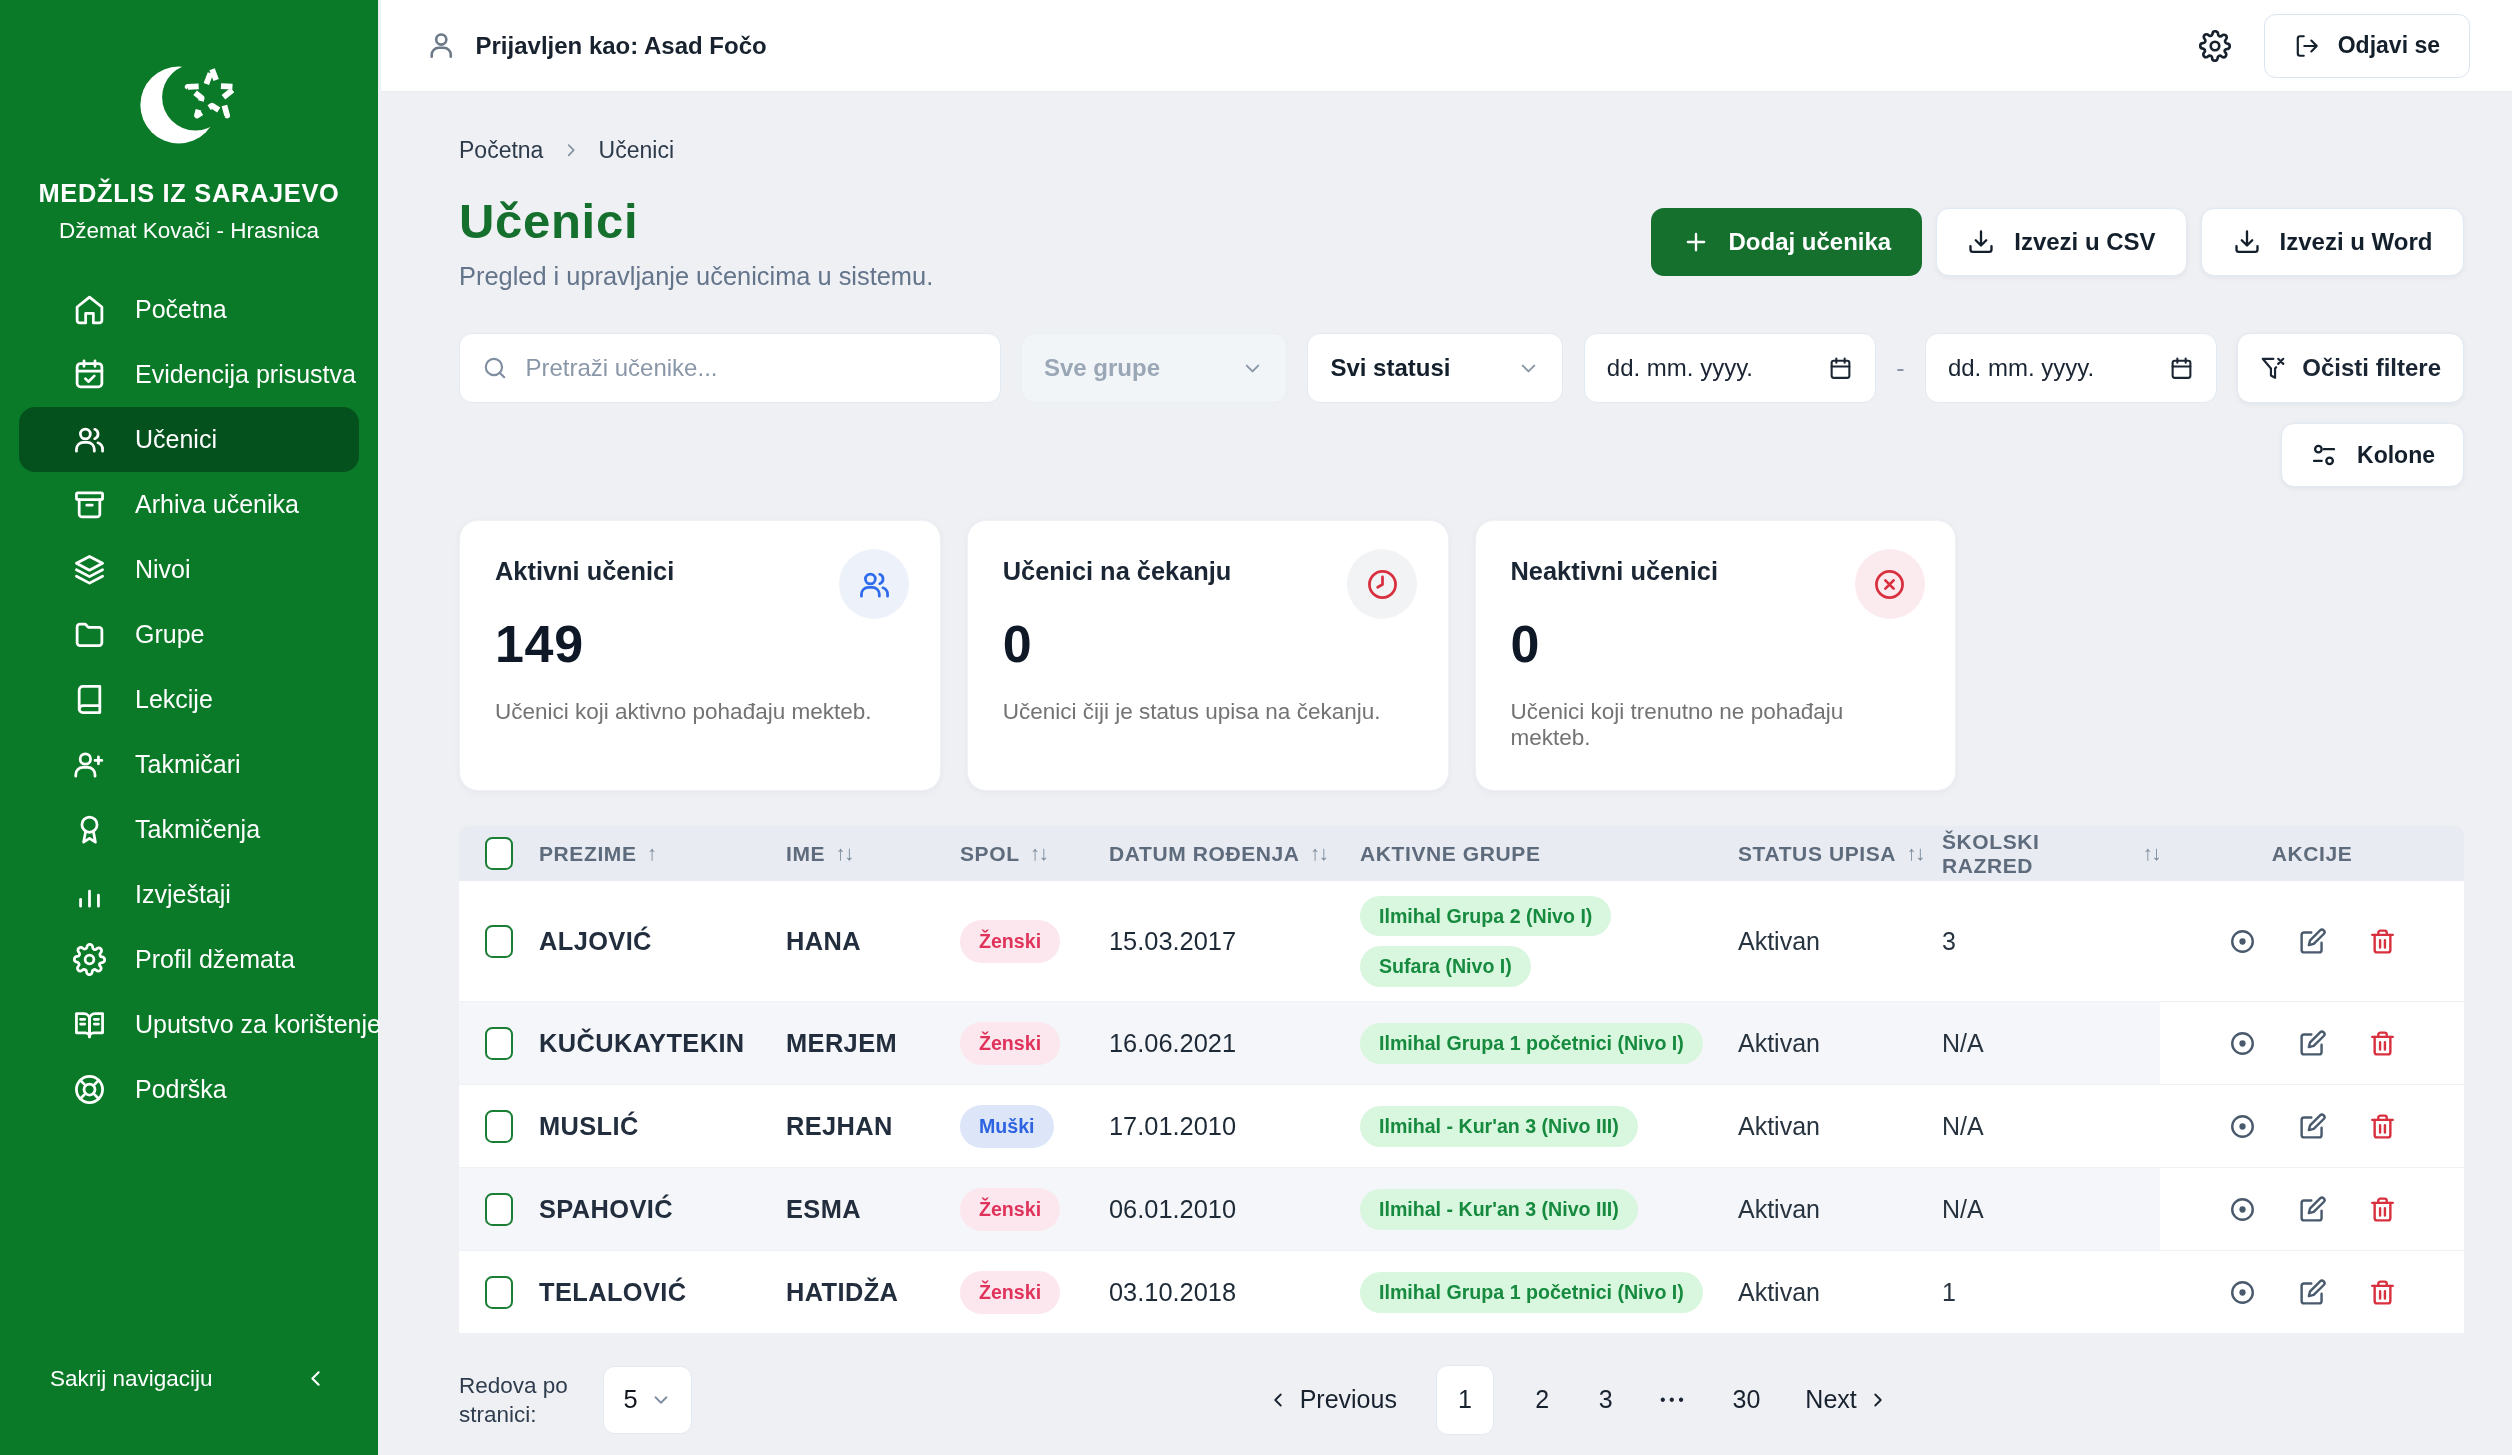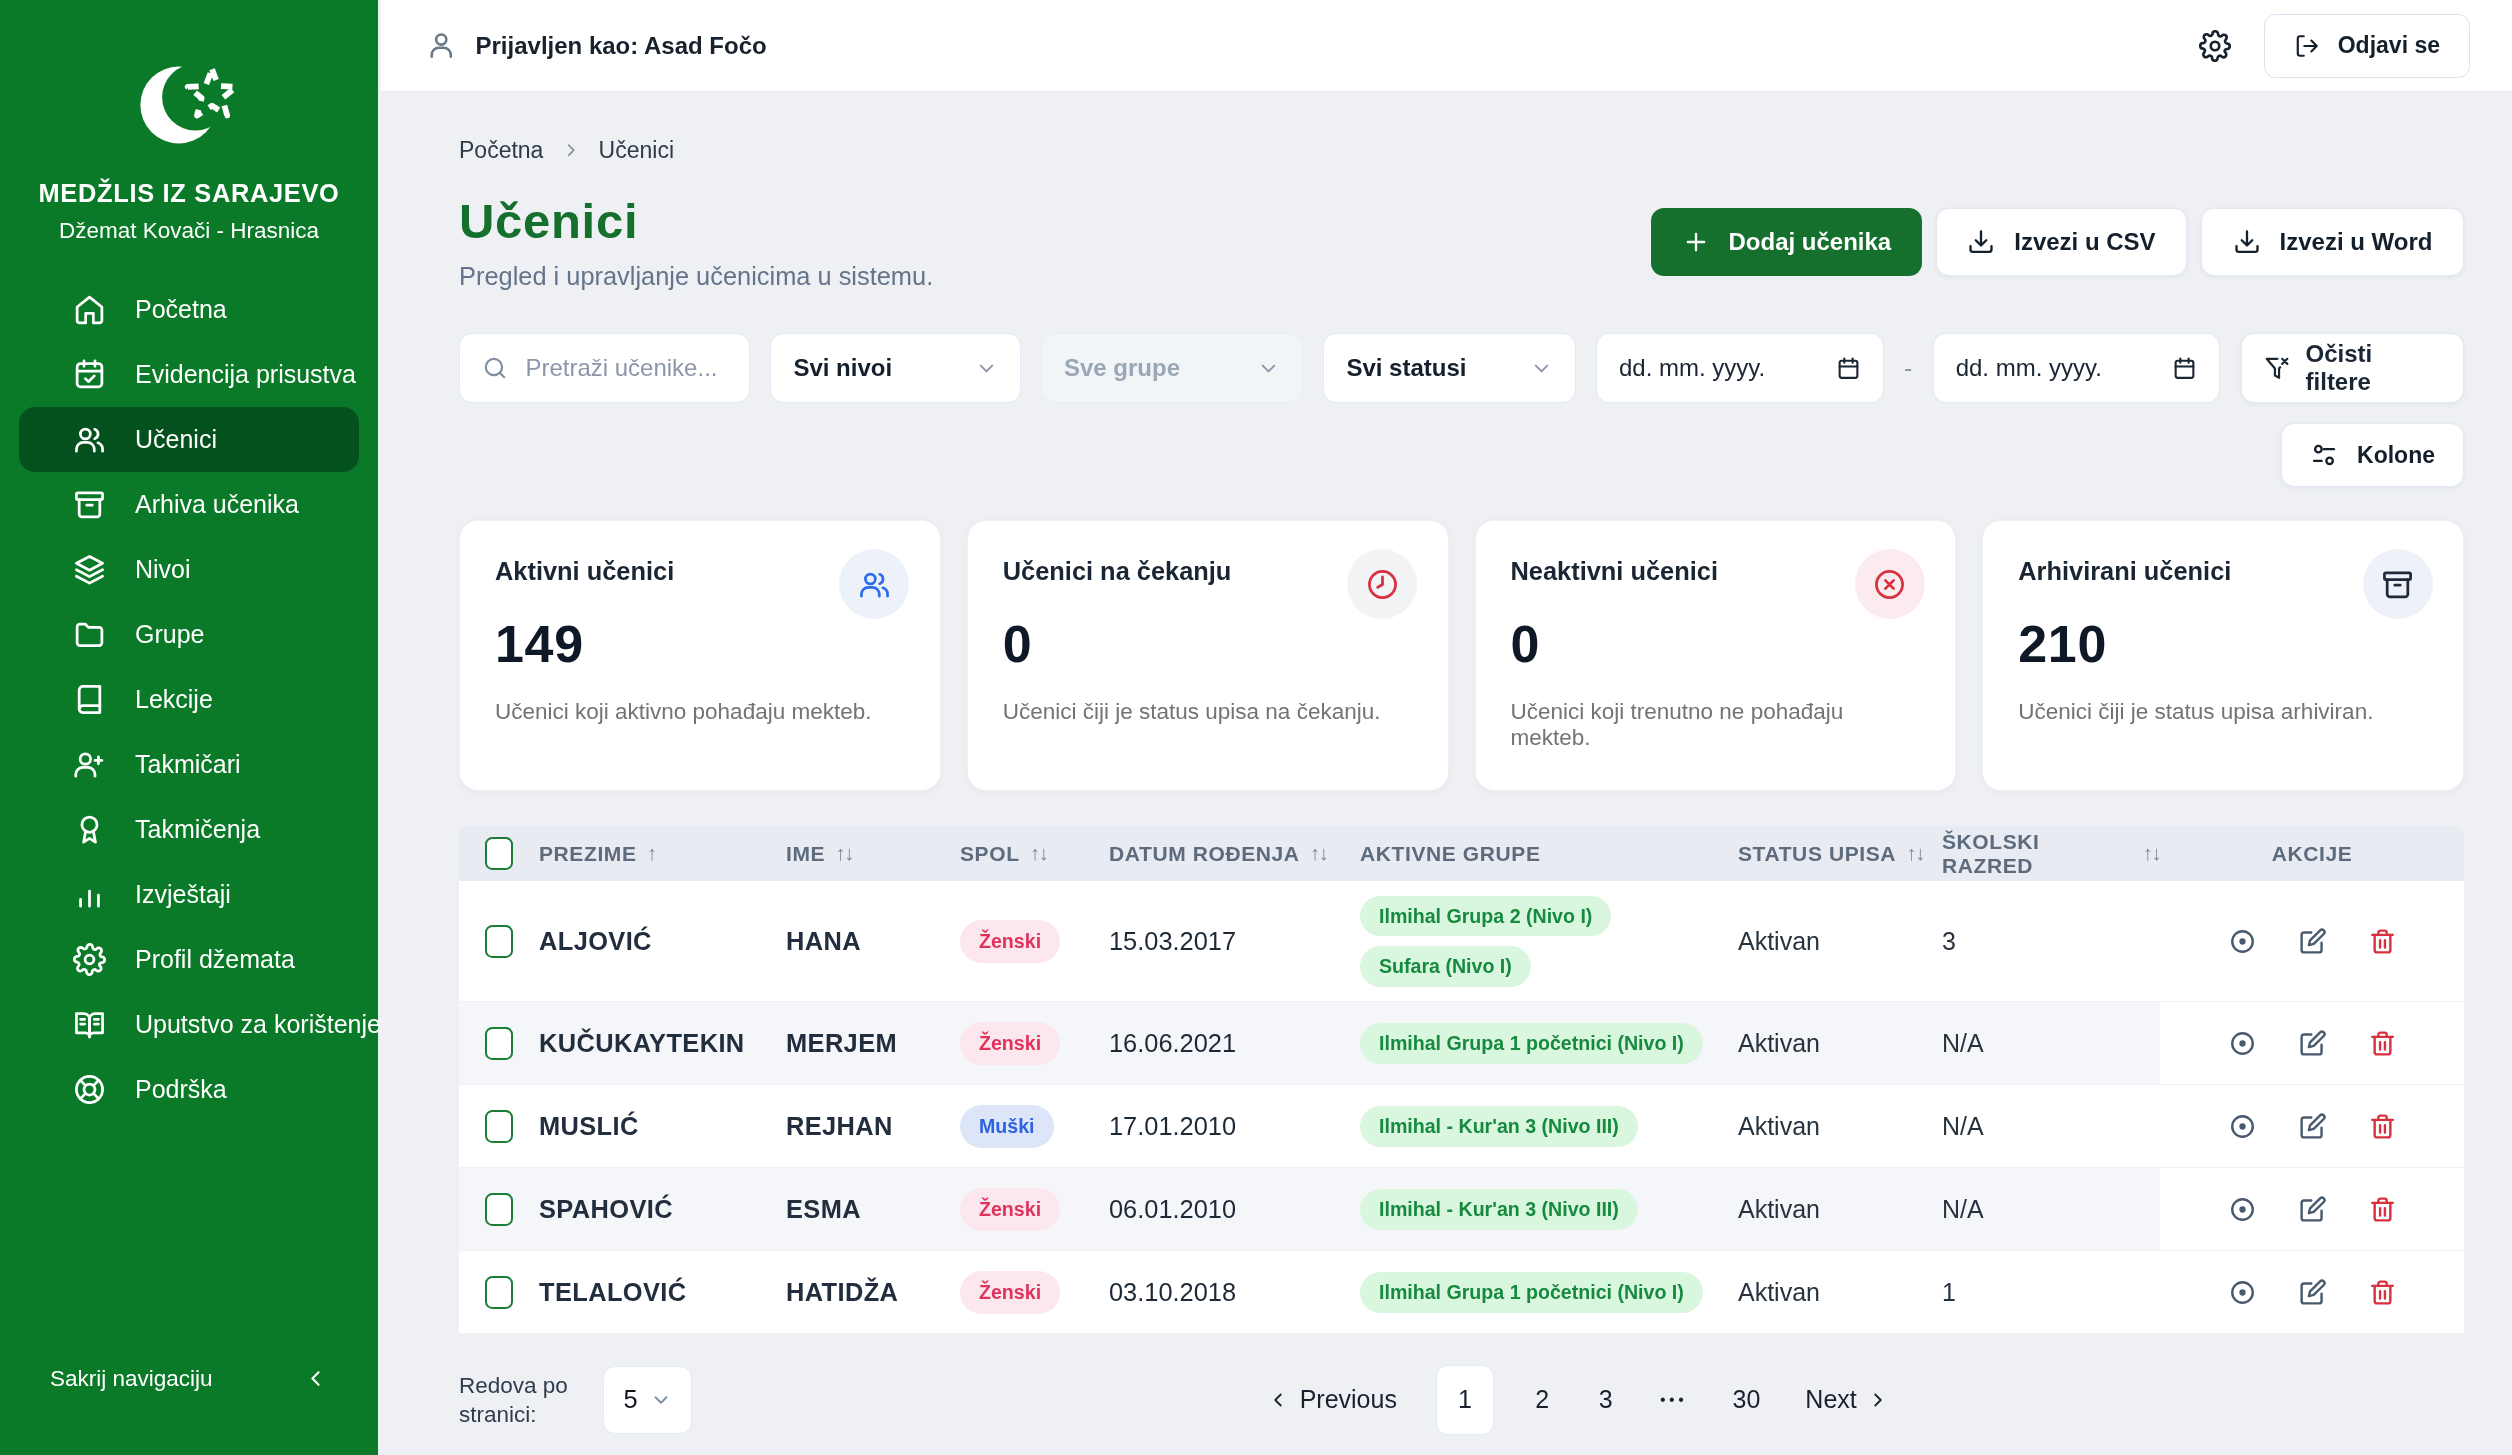--- a/index.html
+++ b/index.html
@@ -363,28 +363,20 @@
   <div class="filters">
     <div class="fbox search">
       <span class="ic">
           <svg viewBox="0 0 24 24" fill="none" stroke="currentColor" stroke-width="2" stroke-linecap="round" stroke-linejoin="round">
             <circle cx="11" cy="11" r="7.5"></circle>
             <path d="m20.5 20.5-4.2-4.2"></path>
           </svg>
         </span>
       <span>Pretraži učenike...</span>
     </div>
-    <div class="fbox select sel-nivoi">
-      <span>Svi nivoi</span>
-      <span class="ic">
-          <svg viewBox="0 0 24 24" fill="none" stroke="currentColor" stroke-width="2" stroke-linecap="round" stroke-linejoin="round">
-            <path d="m6 9 6 6 6-6"></path>
-          </svg>
-        </span>
-    </div>
     <div class="fbox select sel-grupe">
       <span>Sve grupe</span>
       <span class="ic">
           <svg viewBox="0 0 24 24" fill="none" stroke="currentColor" stroke-width="2" stroke-linecap="round" stroke-linejoin="round">
             <path d="m6 9 6 6 6-6"></path>
           </svg>
         </span>
     </div>
     <div class="fbox select sel-statusi">
       <span>Svi statusi</span>
@@ -463,31 +455,20 @@
       <article class="card">
         <div class="card-label">Neaktivni učenici</div>
         <div class="card-ico" style="background: rgb(252, 235, 238); color: rgb(217, 48, 63);">
           <svg viewBox="0 0 24 24" fill="none" stroke="currentColor" stroke-width="2" stroke-linecap="round" stroke-linejoin="round">
             <circle cx="12" cy="12" r="9.5"></circle>
             <path d="m15 9-6 6M9 9l6 6"></path>
           </svg>
         </div>
         <div class="card-value">0</div>
         <div class="card-desc">Učenici koji trenutno ne pohađaju mekteb.</div>
-      </article>
-      <article class="card">
-        <div class="card-label">Arhivirani učenici</div>
-        <div class="card-ico" style="background: rgb(238, 242, 248); color: rgb(31, 43, 58);">
-          <svg viewBox="0 0 24 24" fill="none" stroke="currentColor" stroke-width="2" stroke-linecap="round" stroke-linejoin="round">
-            <rect x="2.5" y="3.5" width="19" height="5" rx="1"></rect>
-            <path d="M4.5 8.5V19a2 2 0 0 0 2 2h11a2 2 0 0 0 2-2V8.5M10 12.5h4"></path>
-          </svg>
-        </div>
-        <div class="card-value">210</div>
-        <div class="card-desc">Učenici čiji je status upisa arhiviran.</div>
       </article>
     </div>
 
   <div class="table">
     <div class="thead">
         <div class="c-check">
           <span class="cb"></span>
         </div>
         <div class="th">
           <span>PREZIME</span>

